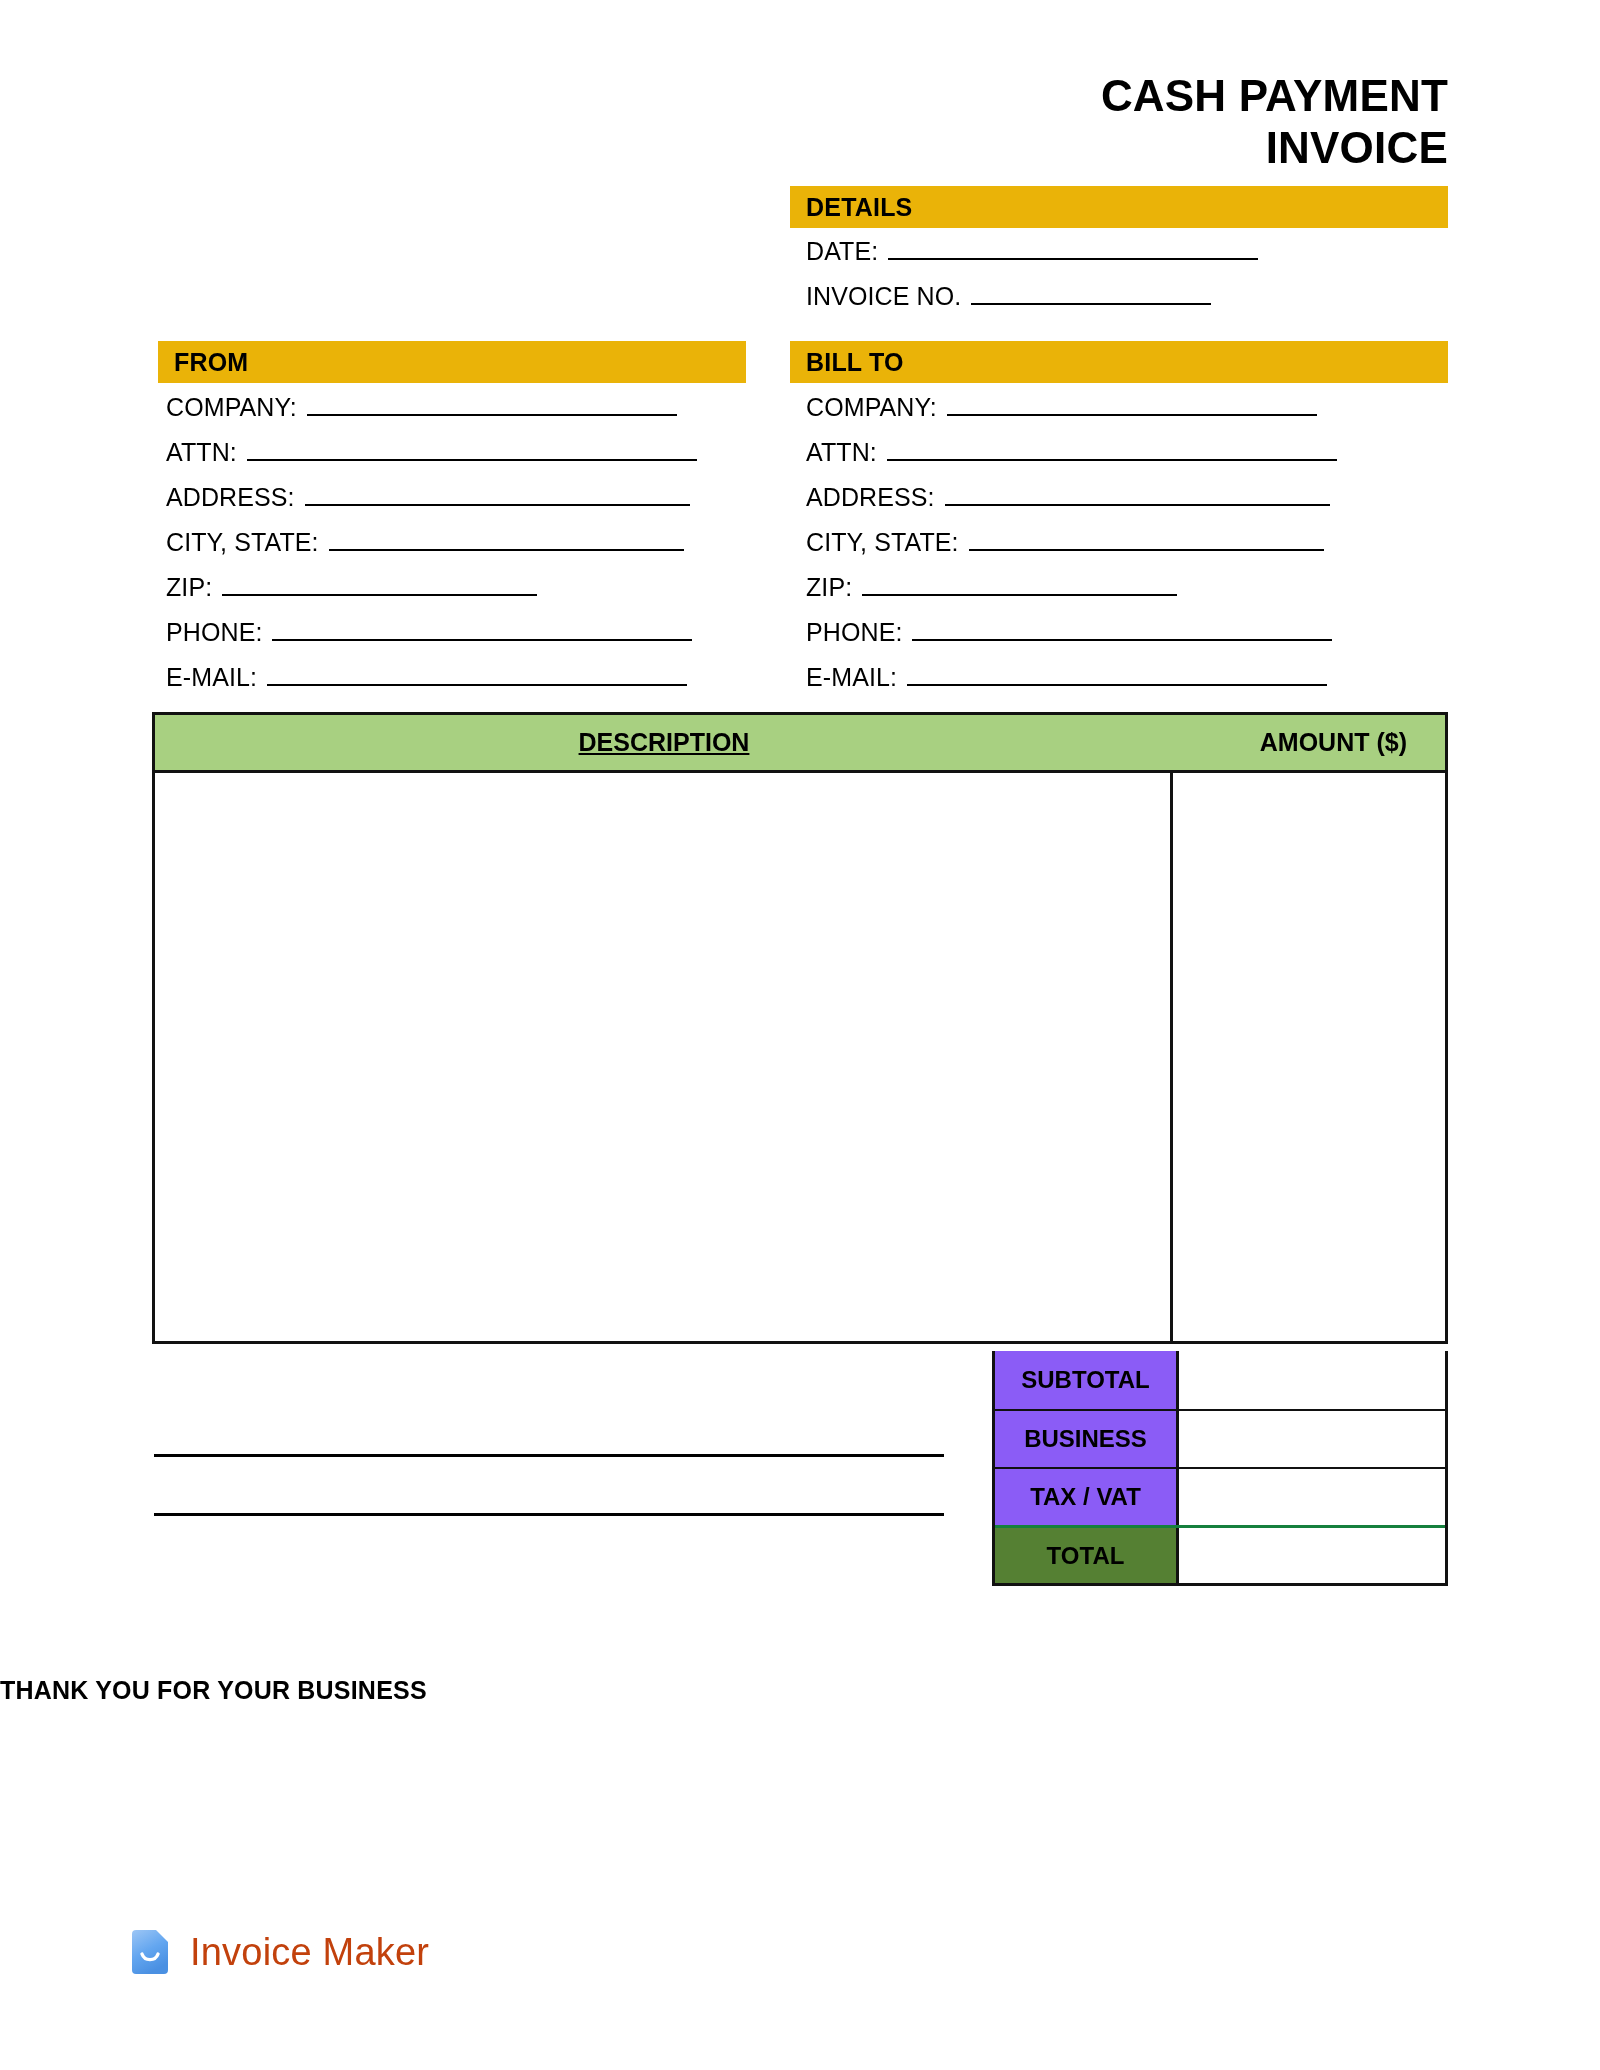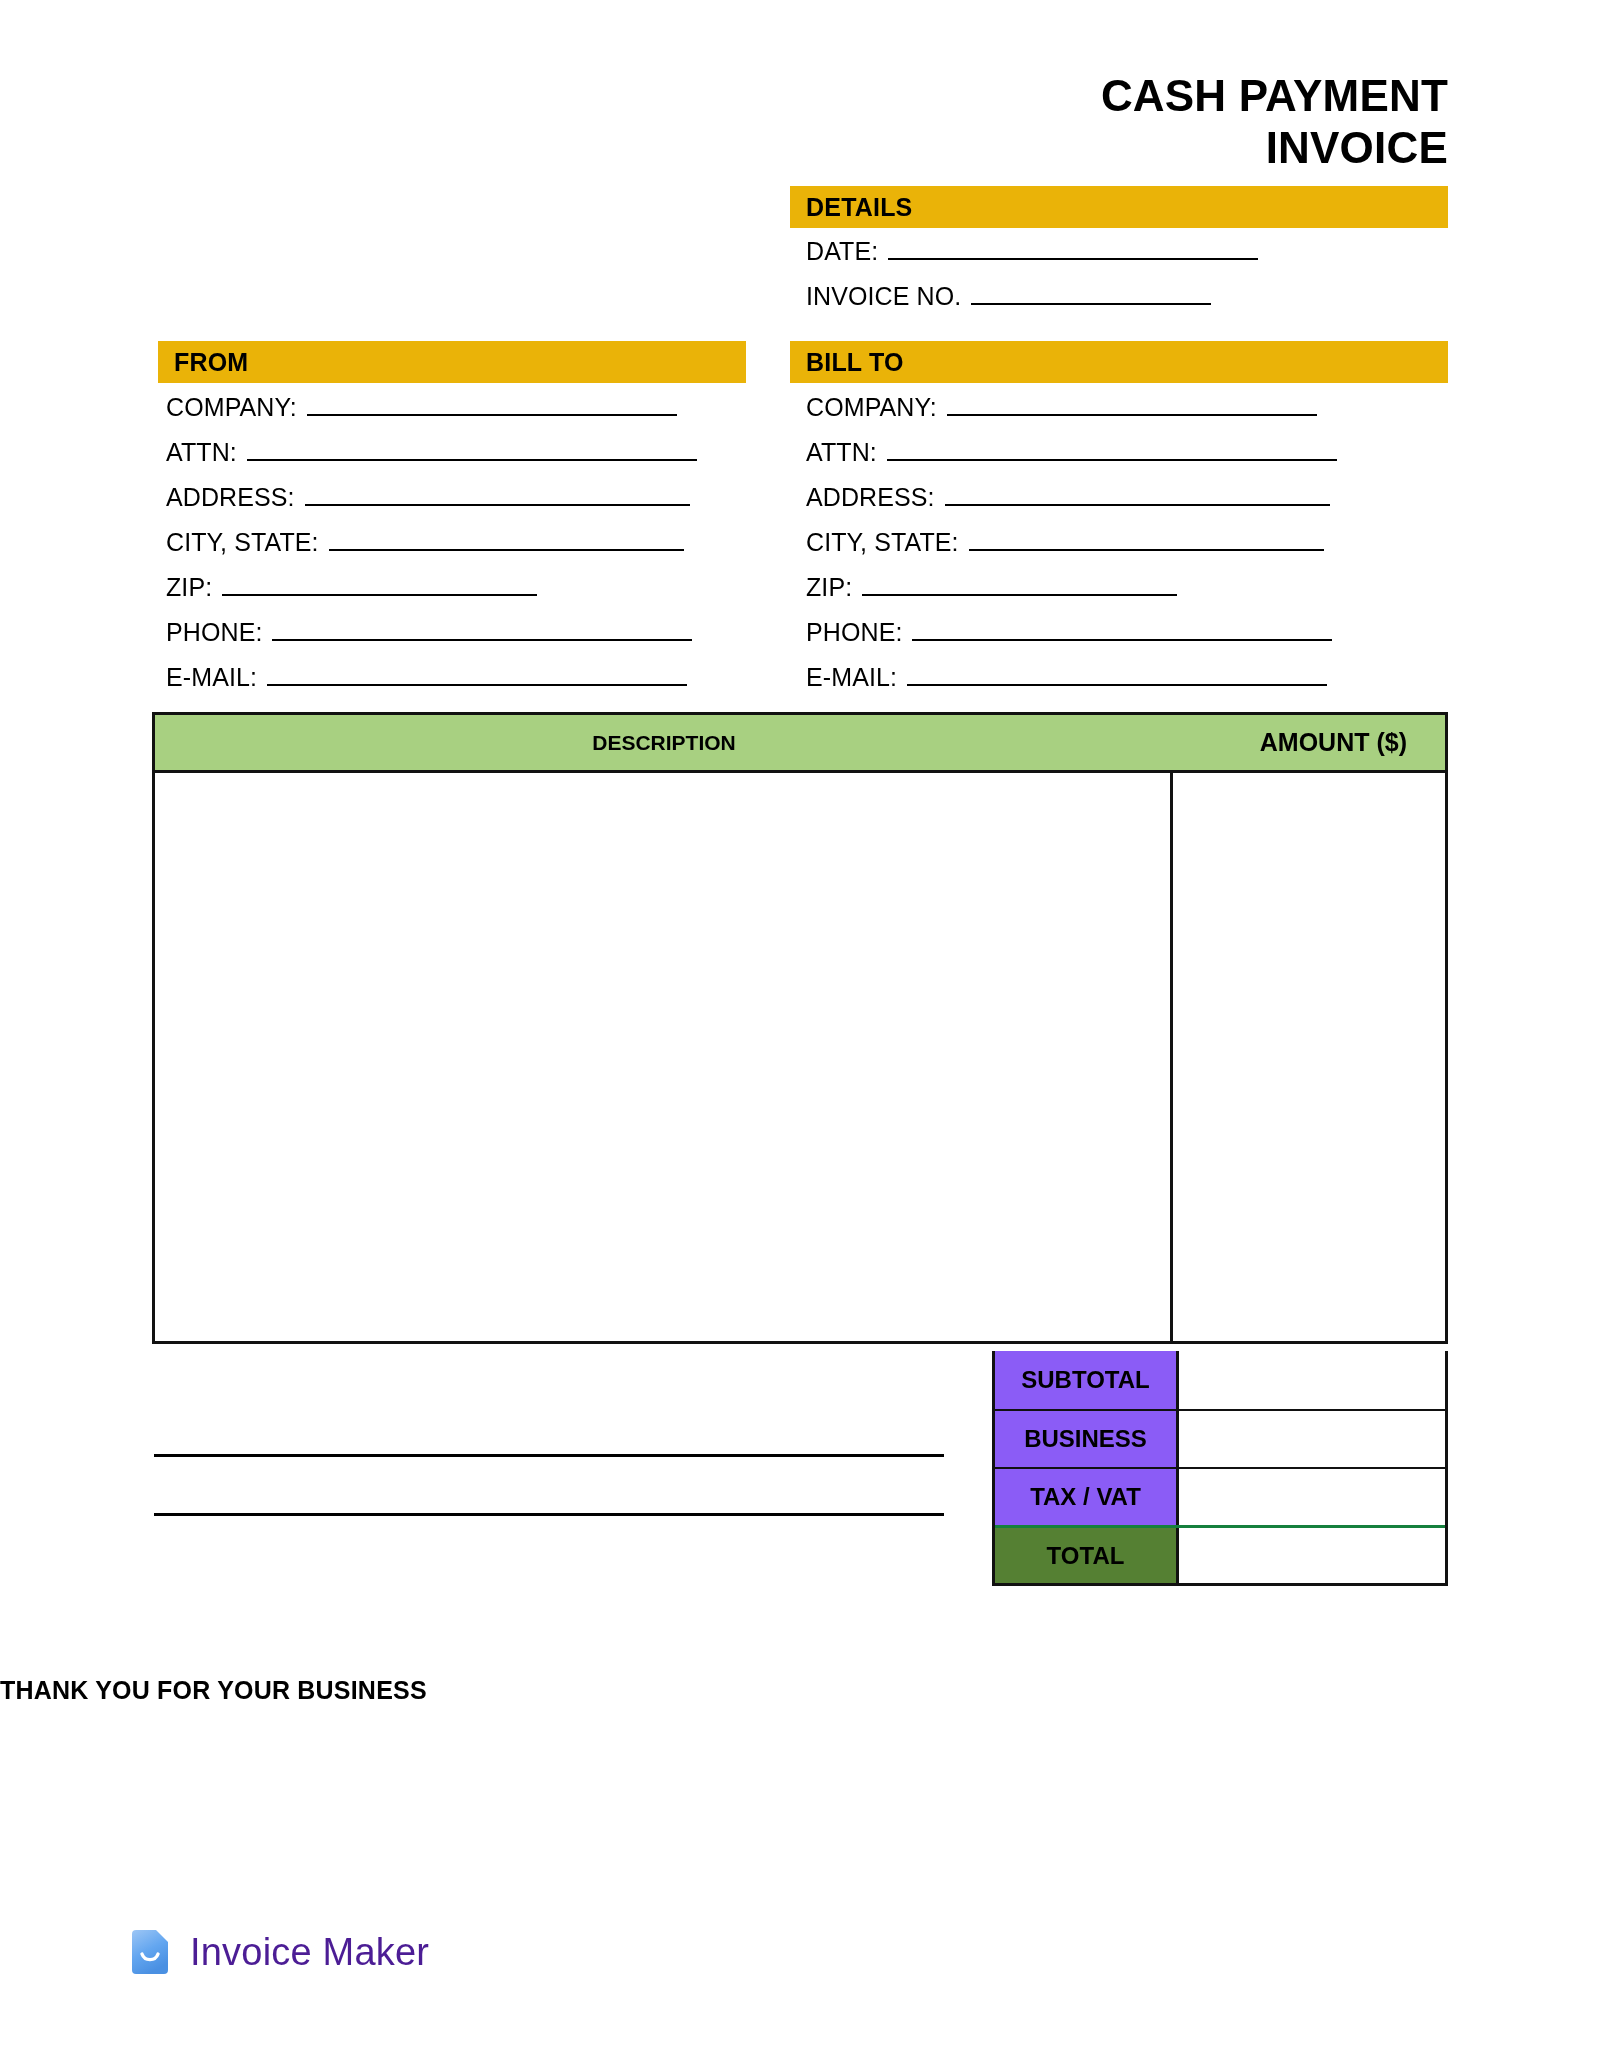--- a/index.html
+++ b/index.html
@@ -102,23 +102,24 @@
     background: #a8d081;
     height: 58px;
     border-bottom: 3px solid #111111;
     box-sizing: border-box;
   }
   #head-desc {
     flex: 0 0 1018px;
     display: flex;
     align-items: center;
     justify-content: center;
-    font-size: 21px;
-    font-weight: bold;
-    box-sizing: border-box;
+    font-size: 25px;
+    font-weight: bold;
+    box-sizing: border-box;
+    text-decoration: underline;
   }
   #head-amount {
     flex: 1 1 auto;
     display: flex;
     align-items: center;
     justify-content: flex-end;
     padding-right: 38px;
     font-size: 25px;
     font-weight: bold;
     box-sizing: border-box;
@@ -224,21 +225,21 @@
     align-items: center;
   }
   #brand-icon {
     width: 44px;
     height: 48px;
     flex: 0 0 auto;
     margin-right: 18px;
   }
   #brand-name {
     font-size: 38px;
-    color: #4c1d95;
+    color: #c2410c;
     letter-spacing: 0.2px;
   }
 </style>
 </head>
 <body>
 
 <div id="page">
 
   <div class="title-block">
     <div class="title-line">CASH PAYMENT</div>

